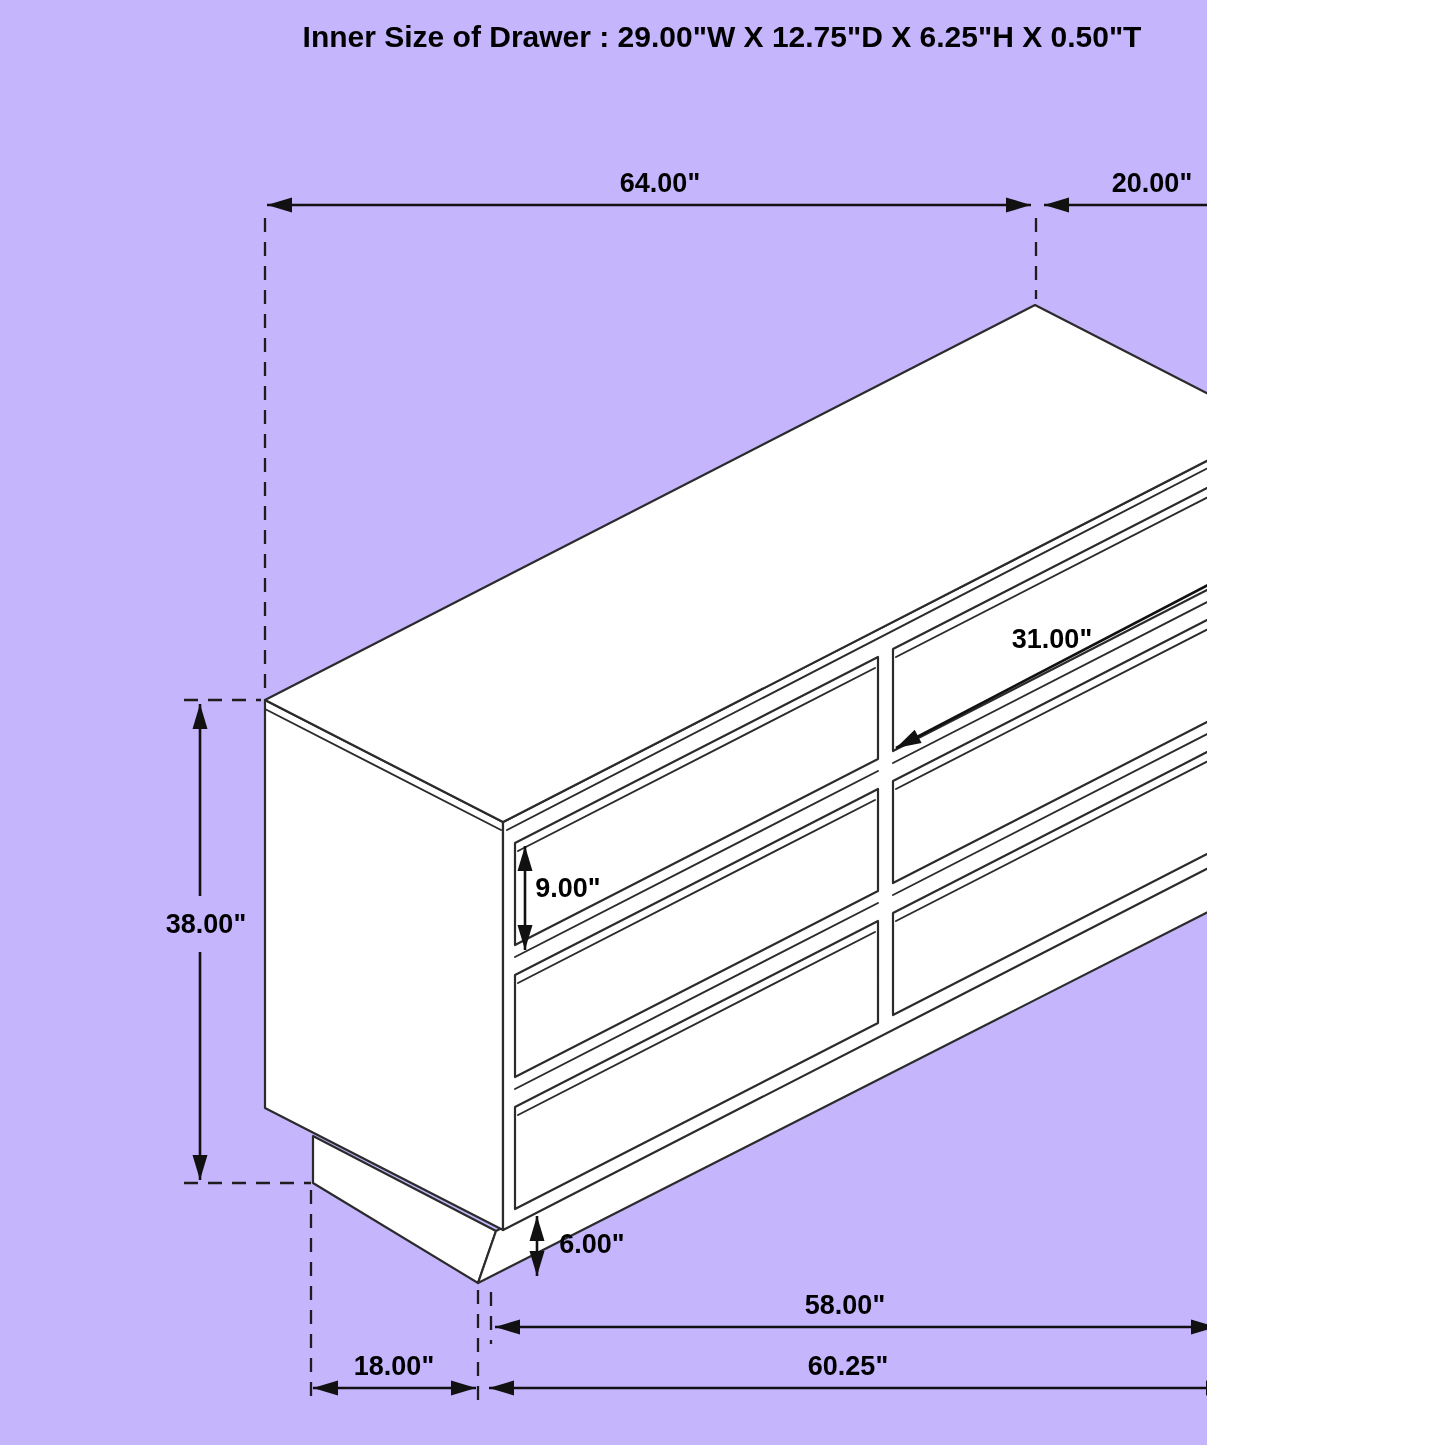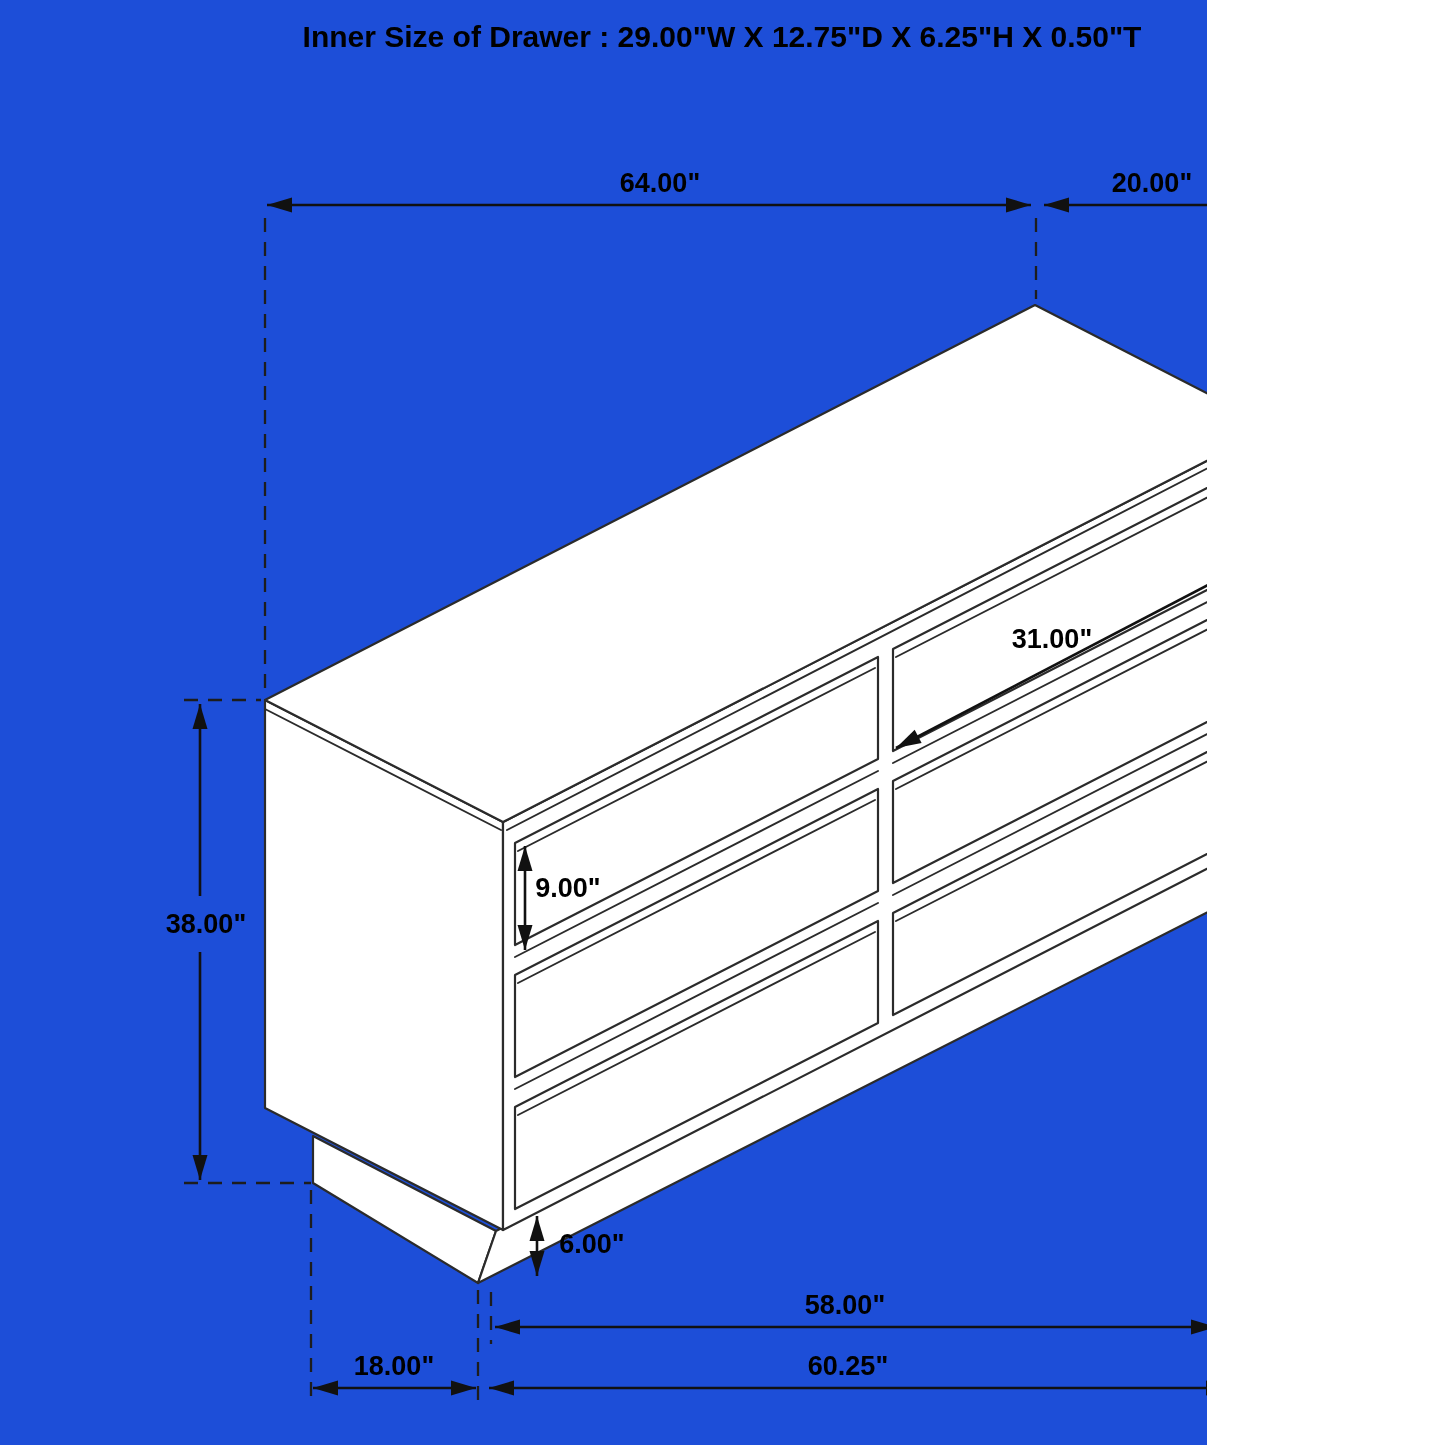--- a/index.html
+++ b/index.html
@@ -1,17 +1,17 @@
 <!DOCTYPE html>
 <html><head>
 <meta charset="utf-8">
 <style>
   html,body{margin:0;padding:0;background:#ffffff;}
   body{width:1445px;height:1445px;font-family:"Liberation Sans",sans-serif;}
-  .stage{position:relative;width:1207px;height:1445px;background:#1d4ed8;overflow:hidden;}
+  .stage{position:relative;width:1207px;height:1445px;background:#c4b5fd;overflow:hidden;}
   svg{position:absolute;left:0;top:0;}
   .title-text{font:700 30px "Liberation Sans",sans-serif;fill:#000;}
   .dim-label{font:700 27px "Liberation Sans",sans-serif;fill:#000;}
   .fur{stroke:#2b2b2b;stroke-width:2.2;fill:#ffffff;stroke-linejoin:round;stroke-linecap:round;}
   .furl{stroke:#2b2b2b;stroke-width:1.9;fill:none;stroke-linejoin:round;stroke-linecap:round;}
   .dim{stroke:#111111;stroke-width:2.6;fill:none;}
   .dim2{marker-start:url(#ah);marker-end:url(#ah);}
   .ext{stroke:#1d1d1d;stroke-width:2.3;stroke-dasharray:14 10;fill:none;}
 </style>
 </head>

